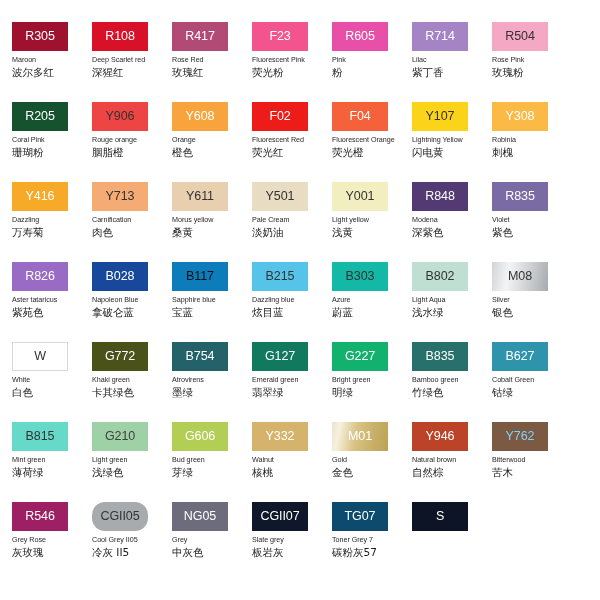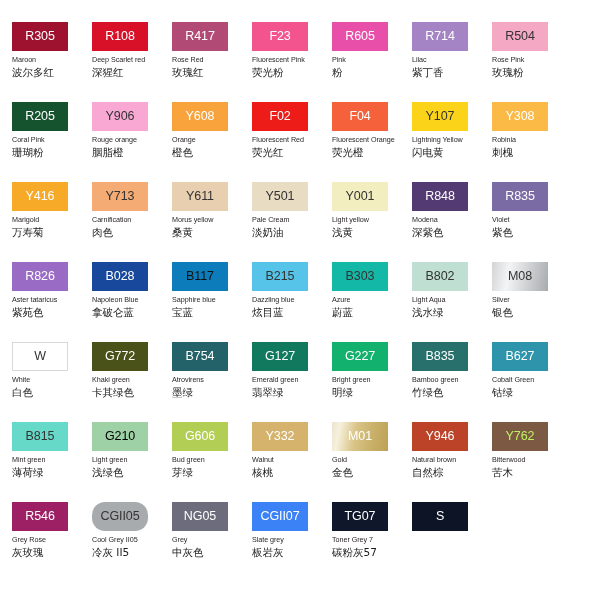--- a/index.html
+++ b/index.html
@@ -125,21 +125,21 @@
         <div class="swatch-name-cn">玫瑰粉</div>
       </div>
       <div class="swatch-cell">
         <div class="swatch-chip" style="background-color: #14532d;">
           <span class="swatch-code" style="color: rgb(255, 255, 255);">R205</span>
         </div>
         <div class="swatch-name-en">Coral Pink</div>
         <div class="swatch-name-cn">珊瑚粉</div>
       </div>
       <div class="swatch-cell">
-        <div class="swatch-chip" style="background-color: #f9a8d4; justify-content: center;">
+        <div class="swatch-chip" style="background-color: #ef4444; justify-content: center;">
           <span class="swatch-code" style="color: rgb(51, 51, 51);">Y906</span>
         </div>
         <div class="swatch-name-en">Rouge orange</div>
         <div class="swatch-name-cn">胭脂橙</div>
       </div>
       <div class="swatch-cell">
         <div class="swatch-chip" style="background-color: rgb(249, 163, 60);">
           <span class="swatch-code" style="color: rgb(255, 255, 255);">Y608</span>
         </div>
         <div class="swatch-name-en">Orange</div>
@@ -170,21 +170,21 @@
         <div class="swatch-chip" style="background-color: rgb(251, 185, 69);">
           <span class="swatch-code" style="color: rgb(255, 255, 255);">Y308</span>
         </div>
         <div class="swatch-name-en">Robinia</div>
         <div class="swatch-name-cn">刺槐</div>
       </div>
       <div class="swatch-cell">
         <div class="swatch-chip" style="background-color: rgb(247, 169, 40);">
           <span class="swatch-code" style="color: rgb(255, 255, 255);">Y416</span>
         </div>
-        <div class="swatch-name-en">Marigold</div>
+        <div class="swatch-name-en">Dazzling</div>
         <div class="swatch-name-cn">万寿菊</div>
       </div>
       <div class="swatch-cell">
         <div class="swatch-chip" style="background-color: rgb(244, 171, 116);">
           <span class="swatch-code" style="color: rgb(51, 51, 51);">Y713</span>
         </div>
         <div class="swatch-name-en">Carnification</div>
         <div class="swatch-name-cn">肉色</div>
       </div>
       <div class="swatch-cell">
@@ -322,21 +322,21 @@
       </div>
       <div class="swatch-cell">
         <div class="swatch-chip" style="background-color: rgb(102, 217, 201);">
           <span class="swatch-code" style="color: rgb(51, 51, 51);">B815</span>
         </div>
         <div class="swatch-name-en">Mint green</div>
         <div class="swatch-name-cn">薄荷绿</div>
       </div>
       <div class="swatch-cell">
         <div class="swatch-chip" style="background-color: rgb(158, 209, 165);">
-          <span class="swatch-code" style="color: #000000;">G210</span>
+          <span class="swatch-code" style="color: #404040;">G210</span>
         </div>
         <div class="swatch-name-en">Light green</div>
         <div class="swatch-name-cn">浅绿色</div>
       </div>
       <div class="swatch-cell">
         <div class="swatch-chip" style="background-color: rgb(179, 206, 84);">
           <span class="swatch-code" style="color: rgb(255, 255, 255);">G606</span>
         </div>
         <div class="swatch-name-en">Bud green</div>
         <div class="swatch-name-cn">芽绿</div>
@@ -357,21 +357,21 @@
       </div>
       <div class="swatch-cell">
         <div class="swatch-chip" style="background-color: rgb(188, 67, 40);">
           <span class="swatch-code" style="color: rgb(255, 255, 255);">Y946</span>
         </div>
         <div class="swatch-name-en">Natural brown</div>
         <div class="swatch-name-cn">自然棕</div>
       </div>
       <div class="swatch-cell">
         <div class="swatch-chip" style="background-color: rgb(124, 89, 66);">
-          <span class="swatch-code" style="color: #bef264;">Y762</span>
+          <span class="swatch-code" style="color: #7dd3fc;">Y762</span>
         </div>
         <div class="swatch-name-en">Bitterwood</div>
         <div class="swatch-name-cn">苦木</div>
       </div>
       <div class="swatch-cell">
         <div class="swatch-chip" style="background-color: rgb(156, 32, 99);">
           <span class="swatch-code" style="color: rgb(255, 255, 255);">R546</span>
         </div>
         <div class="swatch-name-en">Grey Rose</div>
         <div class="swatch-name-cn">灰玫瑰</div>
@@ -384,28 +384,28 @@
         <div class="swatch-name-cn">冷灰 II5</div>
       </div>
       <div class="swatch-cell">
         <div class="swatch-chip" style="background-color: rgb(109, 108, 124);">
           <span class="swatch-code" style="color: rgb(255, 255, 255);">NG05</span>
         </div>
         <div class="swatch-name-en">Grey</div>
         <div class="swatch-name-cn">中灰色</div>
       </div>
       <div class="swatch-cell">
-        <div class="swatch-chip" style="background-color: #3b82f6;">
+        <div class="swatch-chip" style="background-color: #0f172a;">
           <span class="swatch-code" style="color: rgb(255, 255, 255);">CGII07</span>
         </div>
         <div class="swatch-name-en">Slate grey</div>
         <div class="swatch-name-cn">板岩灰</div>
       </div>
       <div class="swatch-cell">
-        <div class="swatch-chip" style="background-color: #0f172a;">
+        <div class="swatch-chip" style="background-color: #0c4a6e;">
           <span class="swatch-code" style="color: rgb(255, 255, 255);">TG07</span>
         </div>
         <div class="swatch-name-en">Toner Grey 7</div>
         <div class="swatch-name-cn">碳粉灰57</div>
       </div>
       <div class="swatch-cell">
         <div class="swatch-chip" style="background-color: rgb(13, 20, 37);">
           <span class="swatch-code" style="color: rgb(255, 255, 255);">S</span>
         </div>
       </div>

